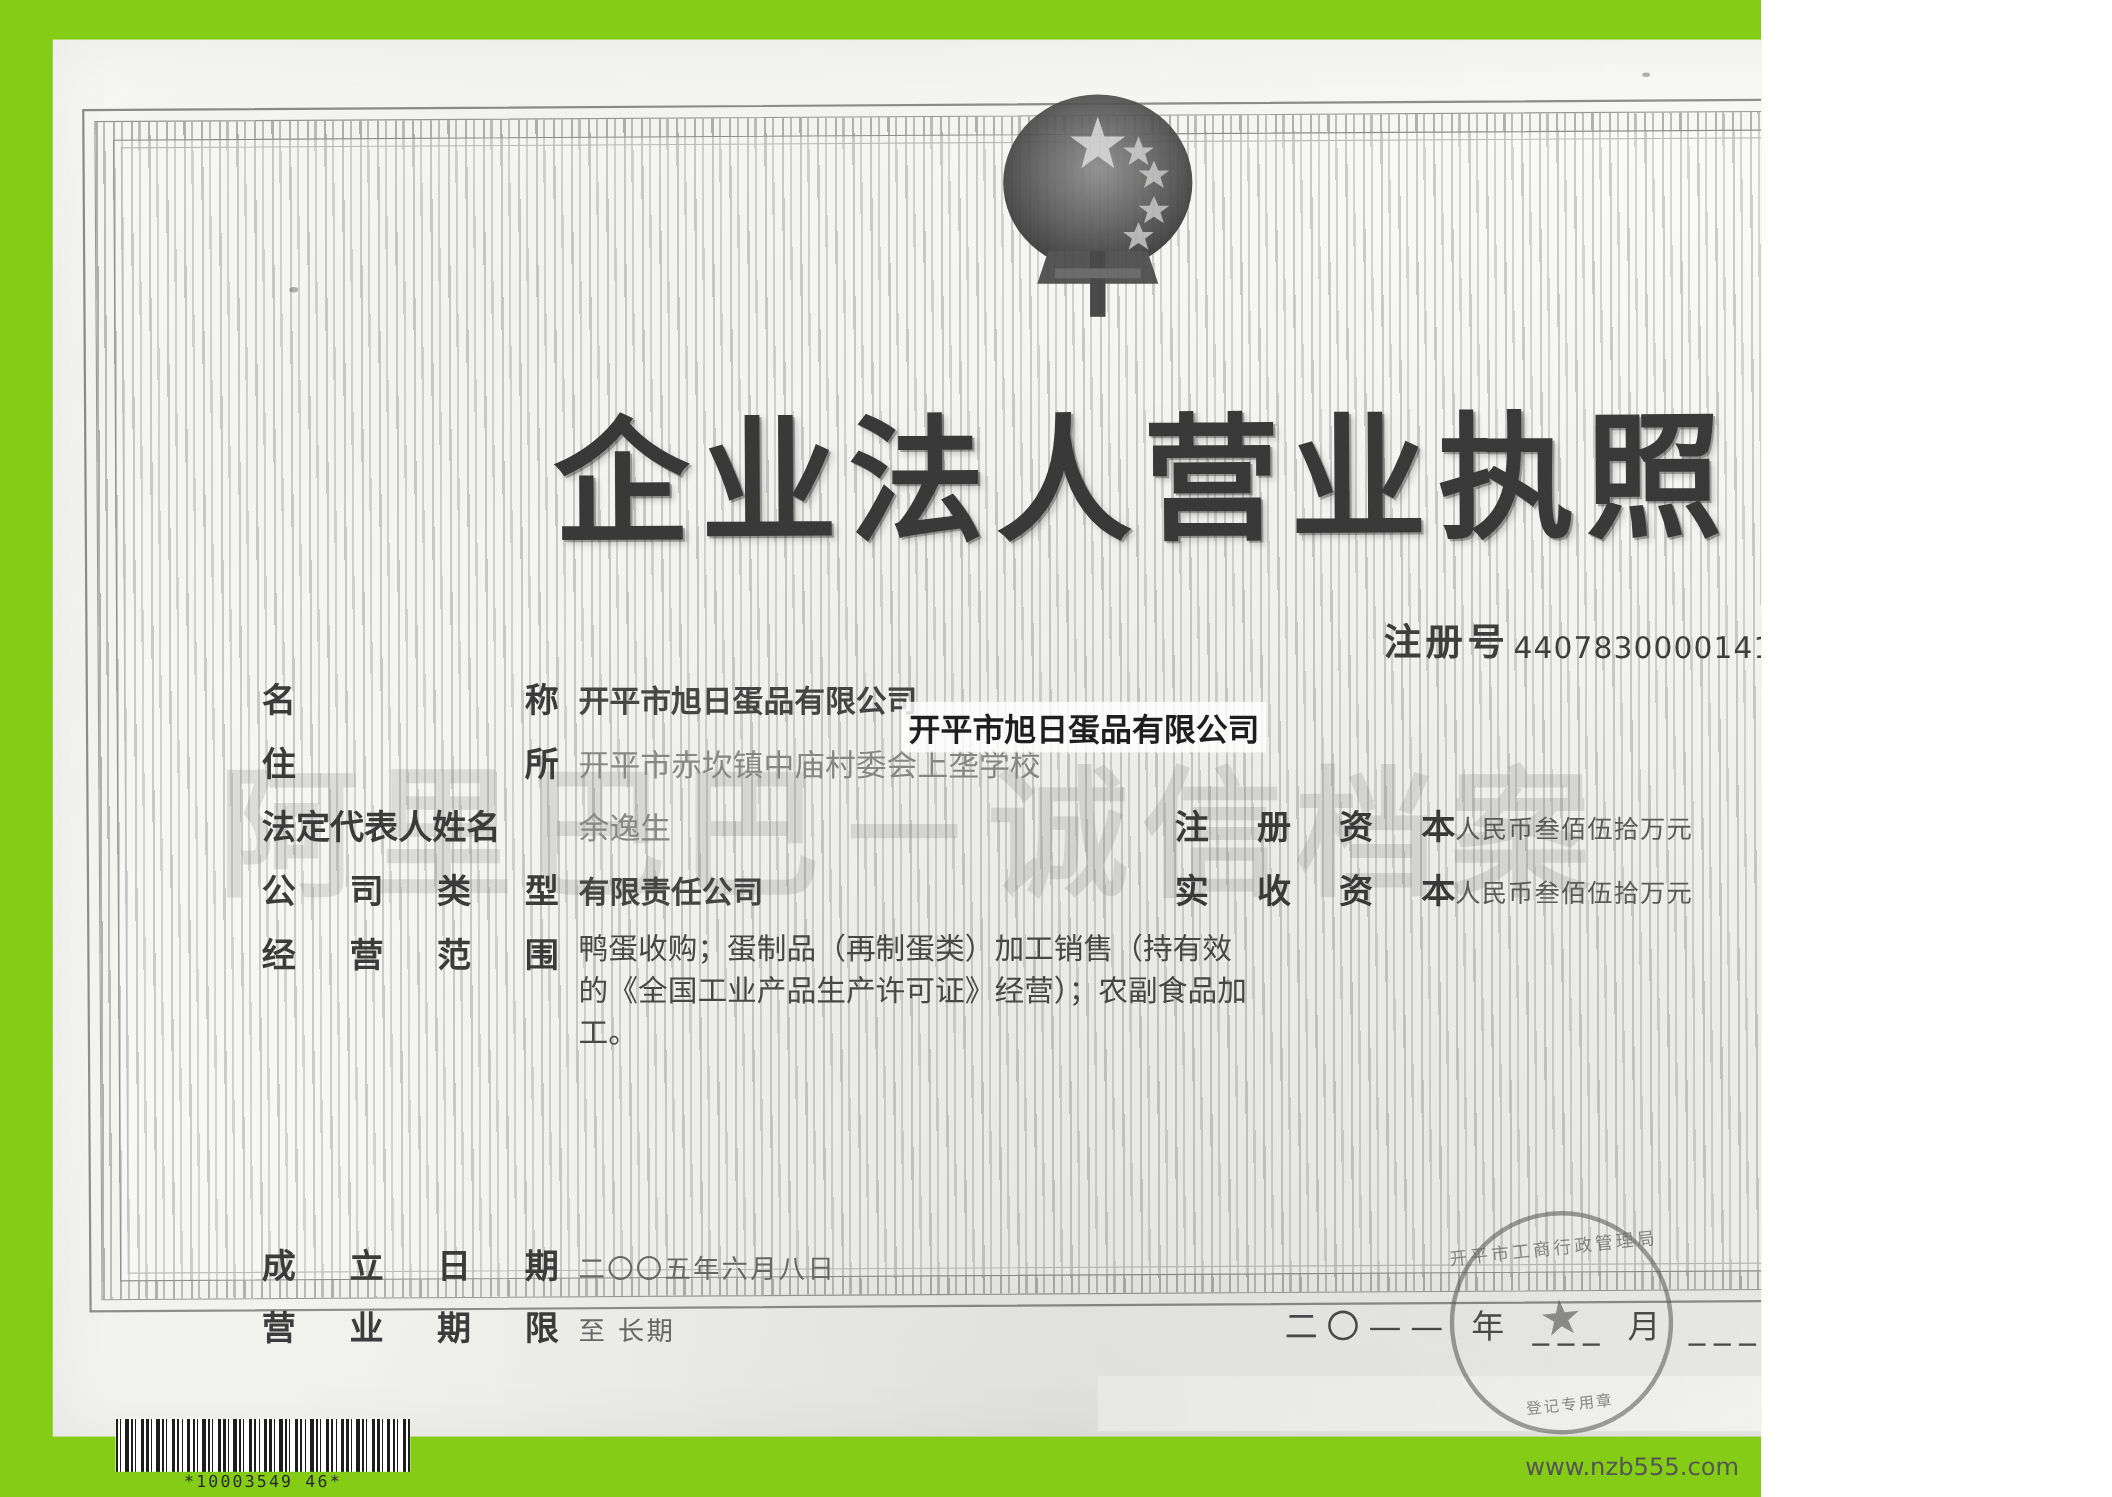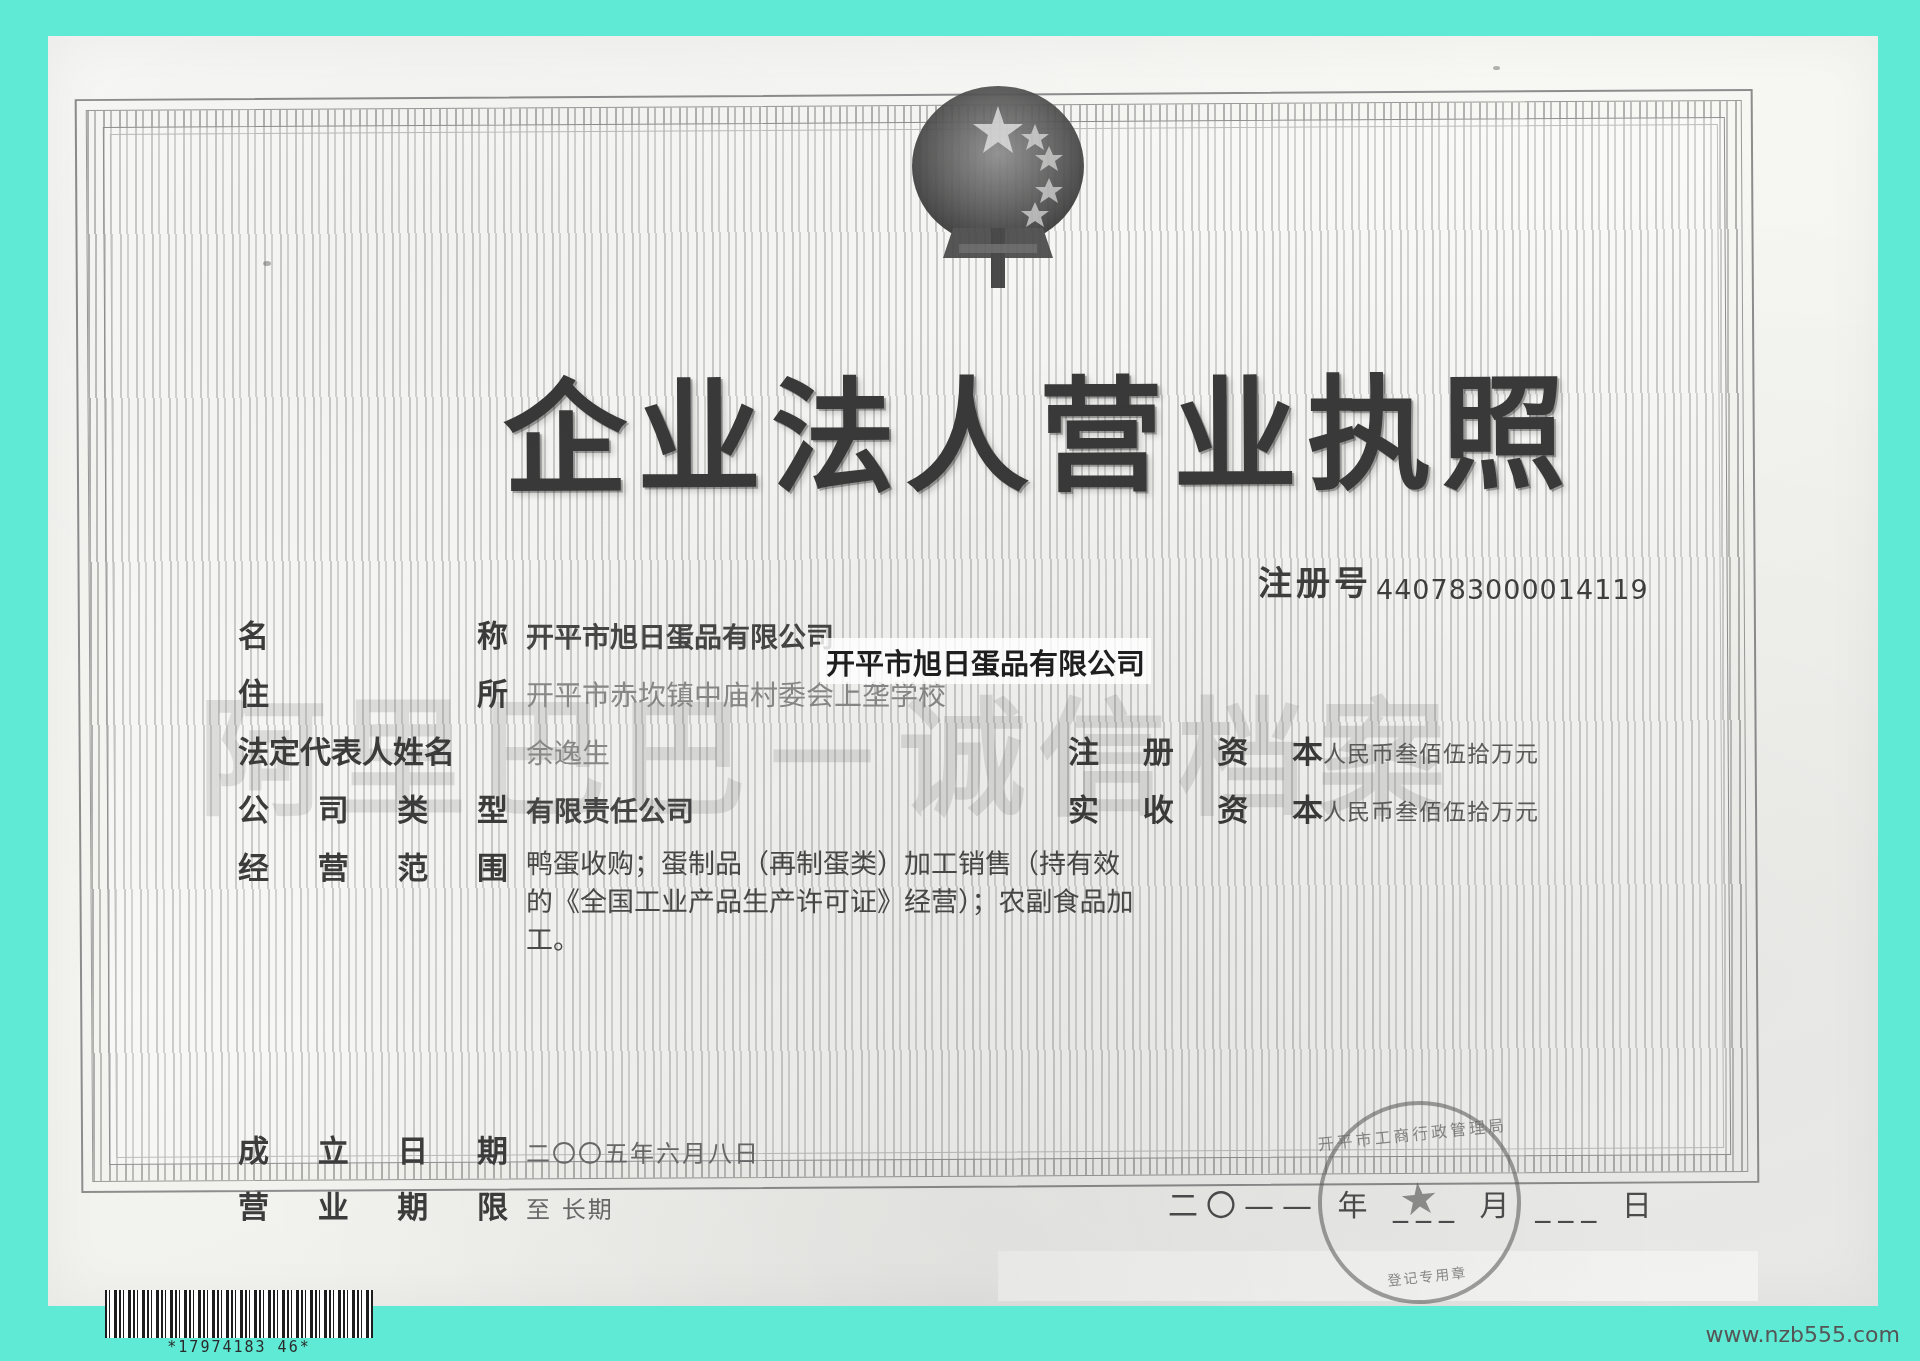--- a/index.html
+++ b/index.html
@@ -7,23 +7,23 @@
     margin: 0;
     padding: 0;
     background: #ffffff;
   }
   body {
     font-family: "DejaVu Sans", "Liberation Sans", sans-serif;
   }
 
   #page {
     position: relative;
-    width: 1920px;
+    width: 1601px;
     height: 1361px;
-    background: #5eead4;
+    background: #84cc16;
     overflow: hidden;
   }
 
   
   .sheet {
     position: absolute;
     left: 48px;
     top: 36px;
     width: 1830px;
     height: 1270px;
@@ -481,16 +481,16 @@
     </div>
 
     <div class="speck" style="left:215px; top:225px; width:8px; height:5px;"></div>
     <div class="speck" style="left:1065px; top:855px; width:6px; height:4px;"></div>
     <div class="speck" style="left:1445px; top:30px; width:7px; height:4px;"></div>
   </div>
 
   <div class="company-overlay">开平市旭日蛋品有限公司</div>
 
   <div class="barcode"></div>
-  <div class="barcode-text">*17974183 46*</div>
+  <div class="barcode-text">*10003549 46*</div>
 
   <div class="site-url">www.nzb555.com</div>
 </div>
 
 </body></html>

